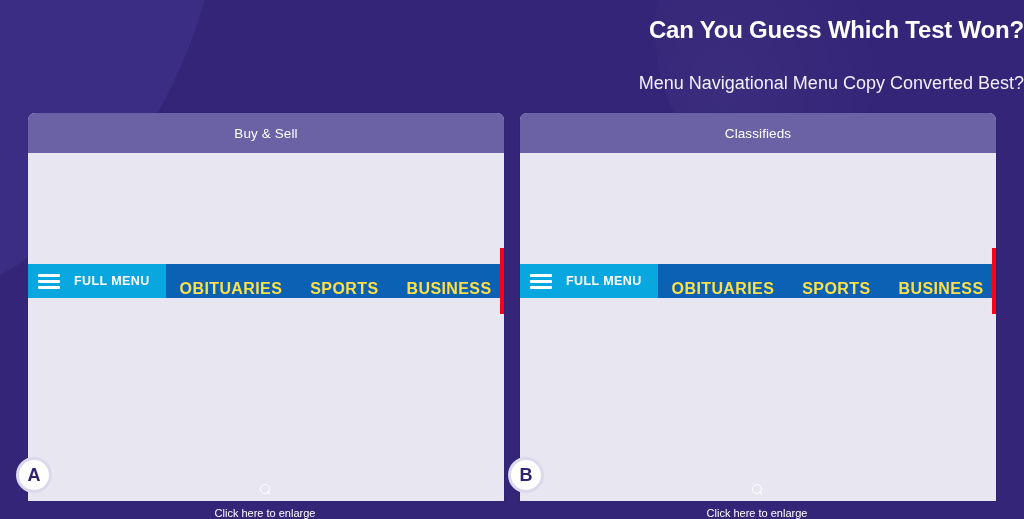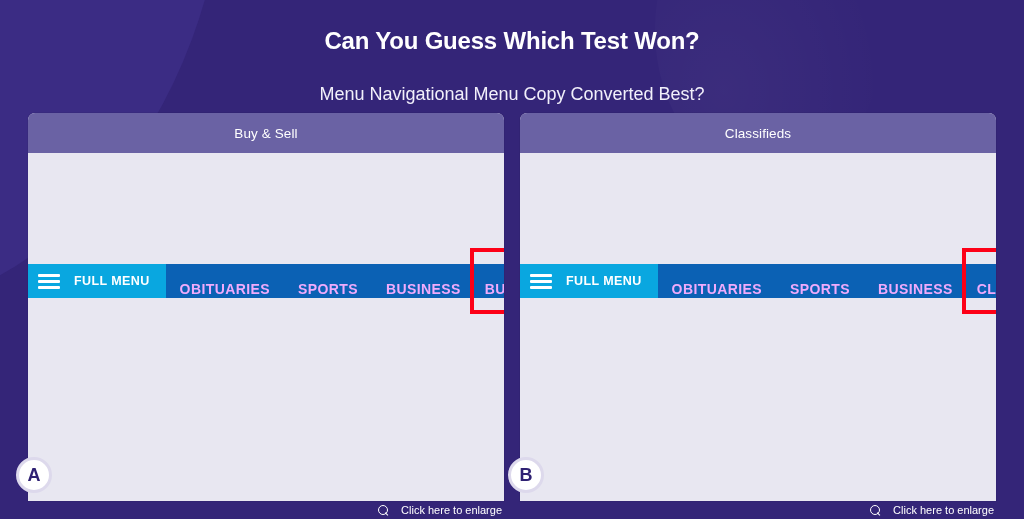--- a/index.html
+++ b/index.html
@@ -36,22 +36,22 @@
     height: 300px;
     border-radius: 50%;
     background: radial-gradient(ellipse at 30% 70%, rgba(255,255,255,0.035) 0%, rgba(255,255,255,0.0) 70%);
     pointer-events: none;
   }
 
   
   .header {
     position: relative;
     z-index: 2;
-    text-align: center;
-    padding-top: 25px;
+    text-align: right;
+    padding-top: 14px;
   }
   .page-title {
     color: #ffffff;
     font-size: 24px;
     font-weight: bold;
     letter-spacing: -0.2px;
     line-height: 32px;
   }
   .page-subtitle {
     color: #f2f0fb;
@@ -143,22 +143,22 @@
     font-weight: bold;
     letter-spacing: 0.4px;
   }
 
   .nav-links {
     display: flex;
     align-items: center;
     flex: 1 1 auto;
   }
   .nav-link {
-    color: #f0abfc;
-    font-size: 14px;
+    color: #fde047;
+    font-size: 16px;
     font-weight: bold;
     letter-spacing: 0.4px;
     padding: 0 14px;
     white-space: nowrap;
     line-height: 34px;
     margin-top: 16px;
   }
 
   
   .nav-link-highlight-wrap {
@@ -212,20 +212,21 @@
   .enlarge-link {
     width: 476px;
     display: flex;
     align-items: center;
     justify-content: flex-end;
     gap: 12px;
     color: #ffffff;
     font-size: 11px;
     padding-right: 2px;
     cursor: pointer;
+    flex-direction: column;
   }
   .search-icon {
     width: 11px;
     height: 11px;
     position: relative;
     flex: 0 0 auto;
     display: inline-block;
   }
   .search-icon::before {
     content: "";

